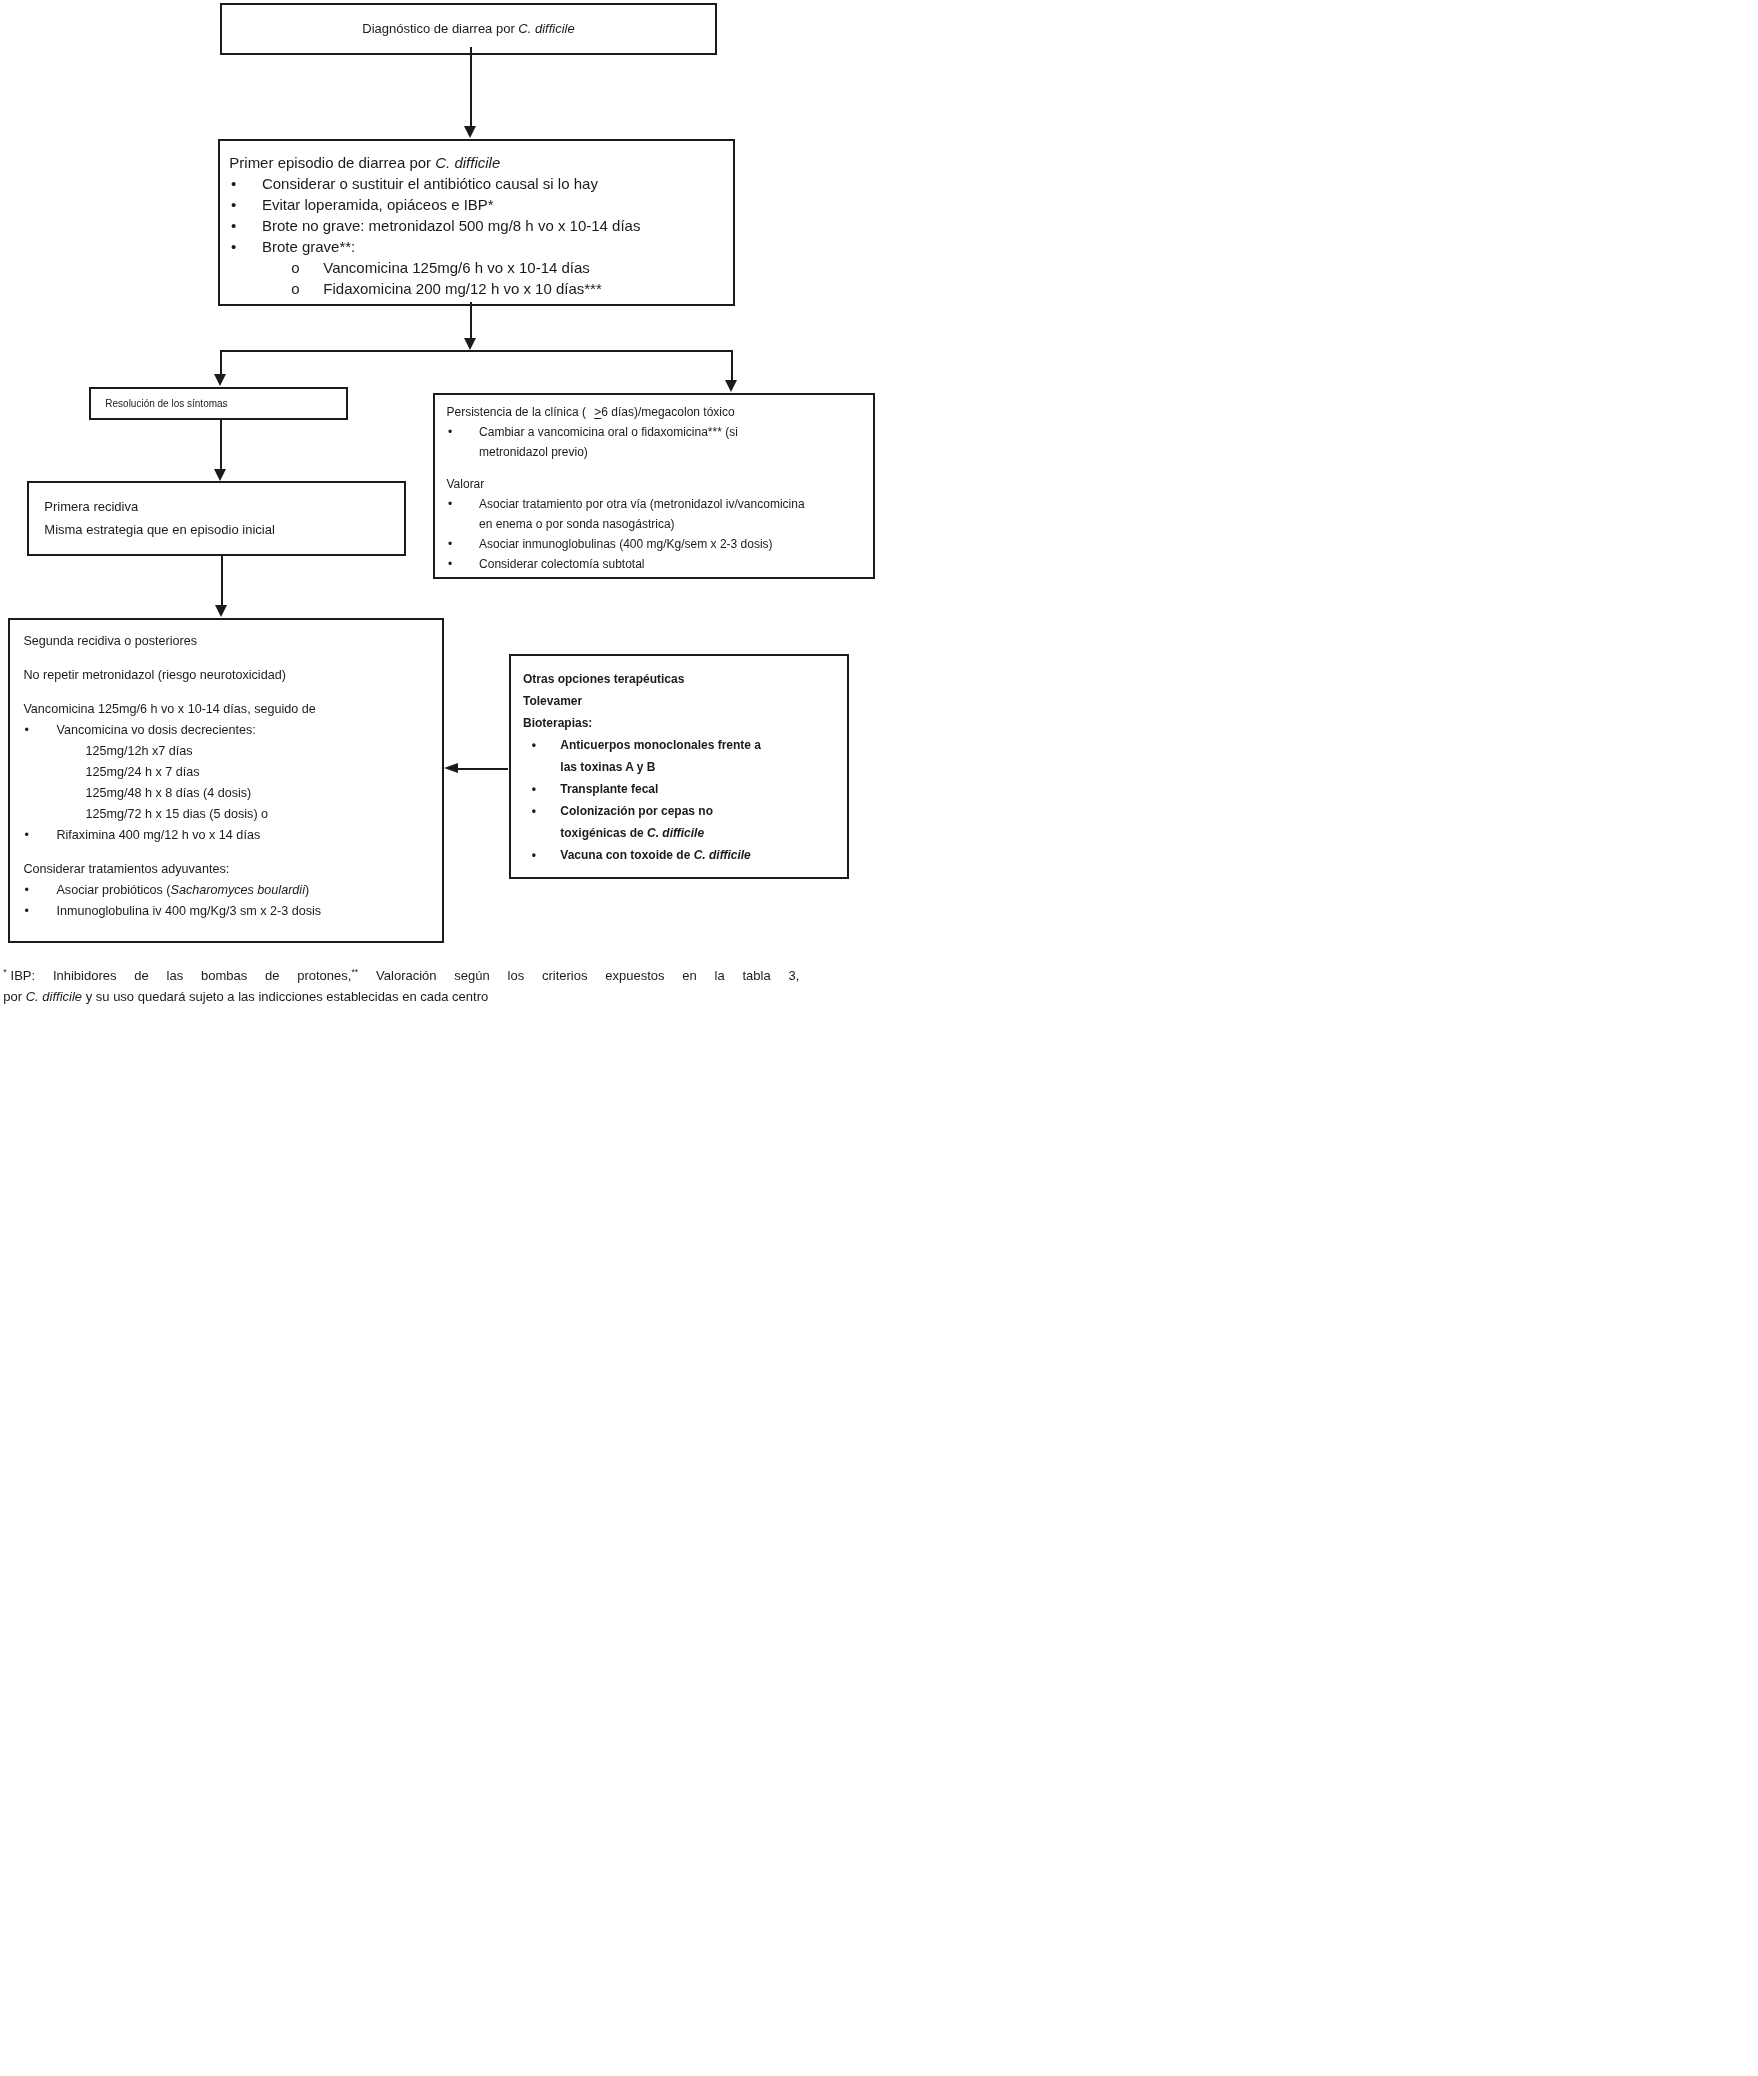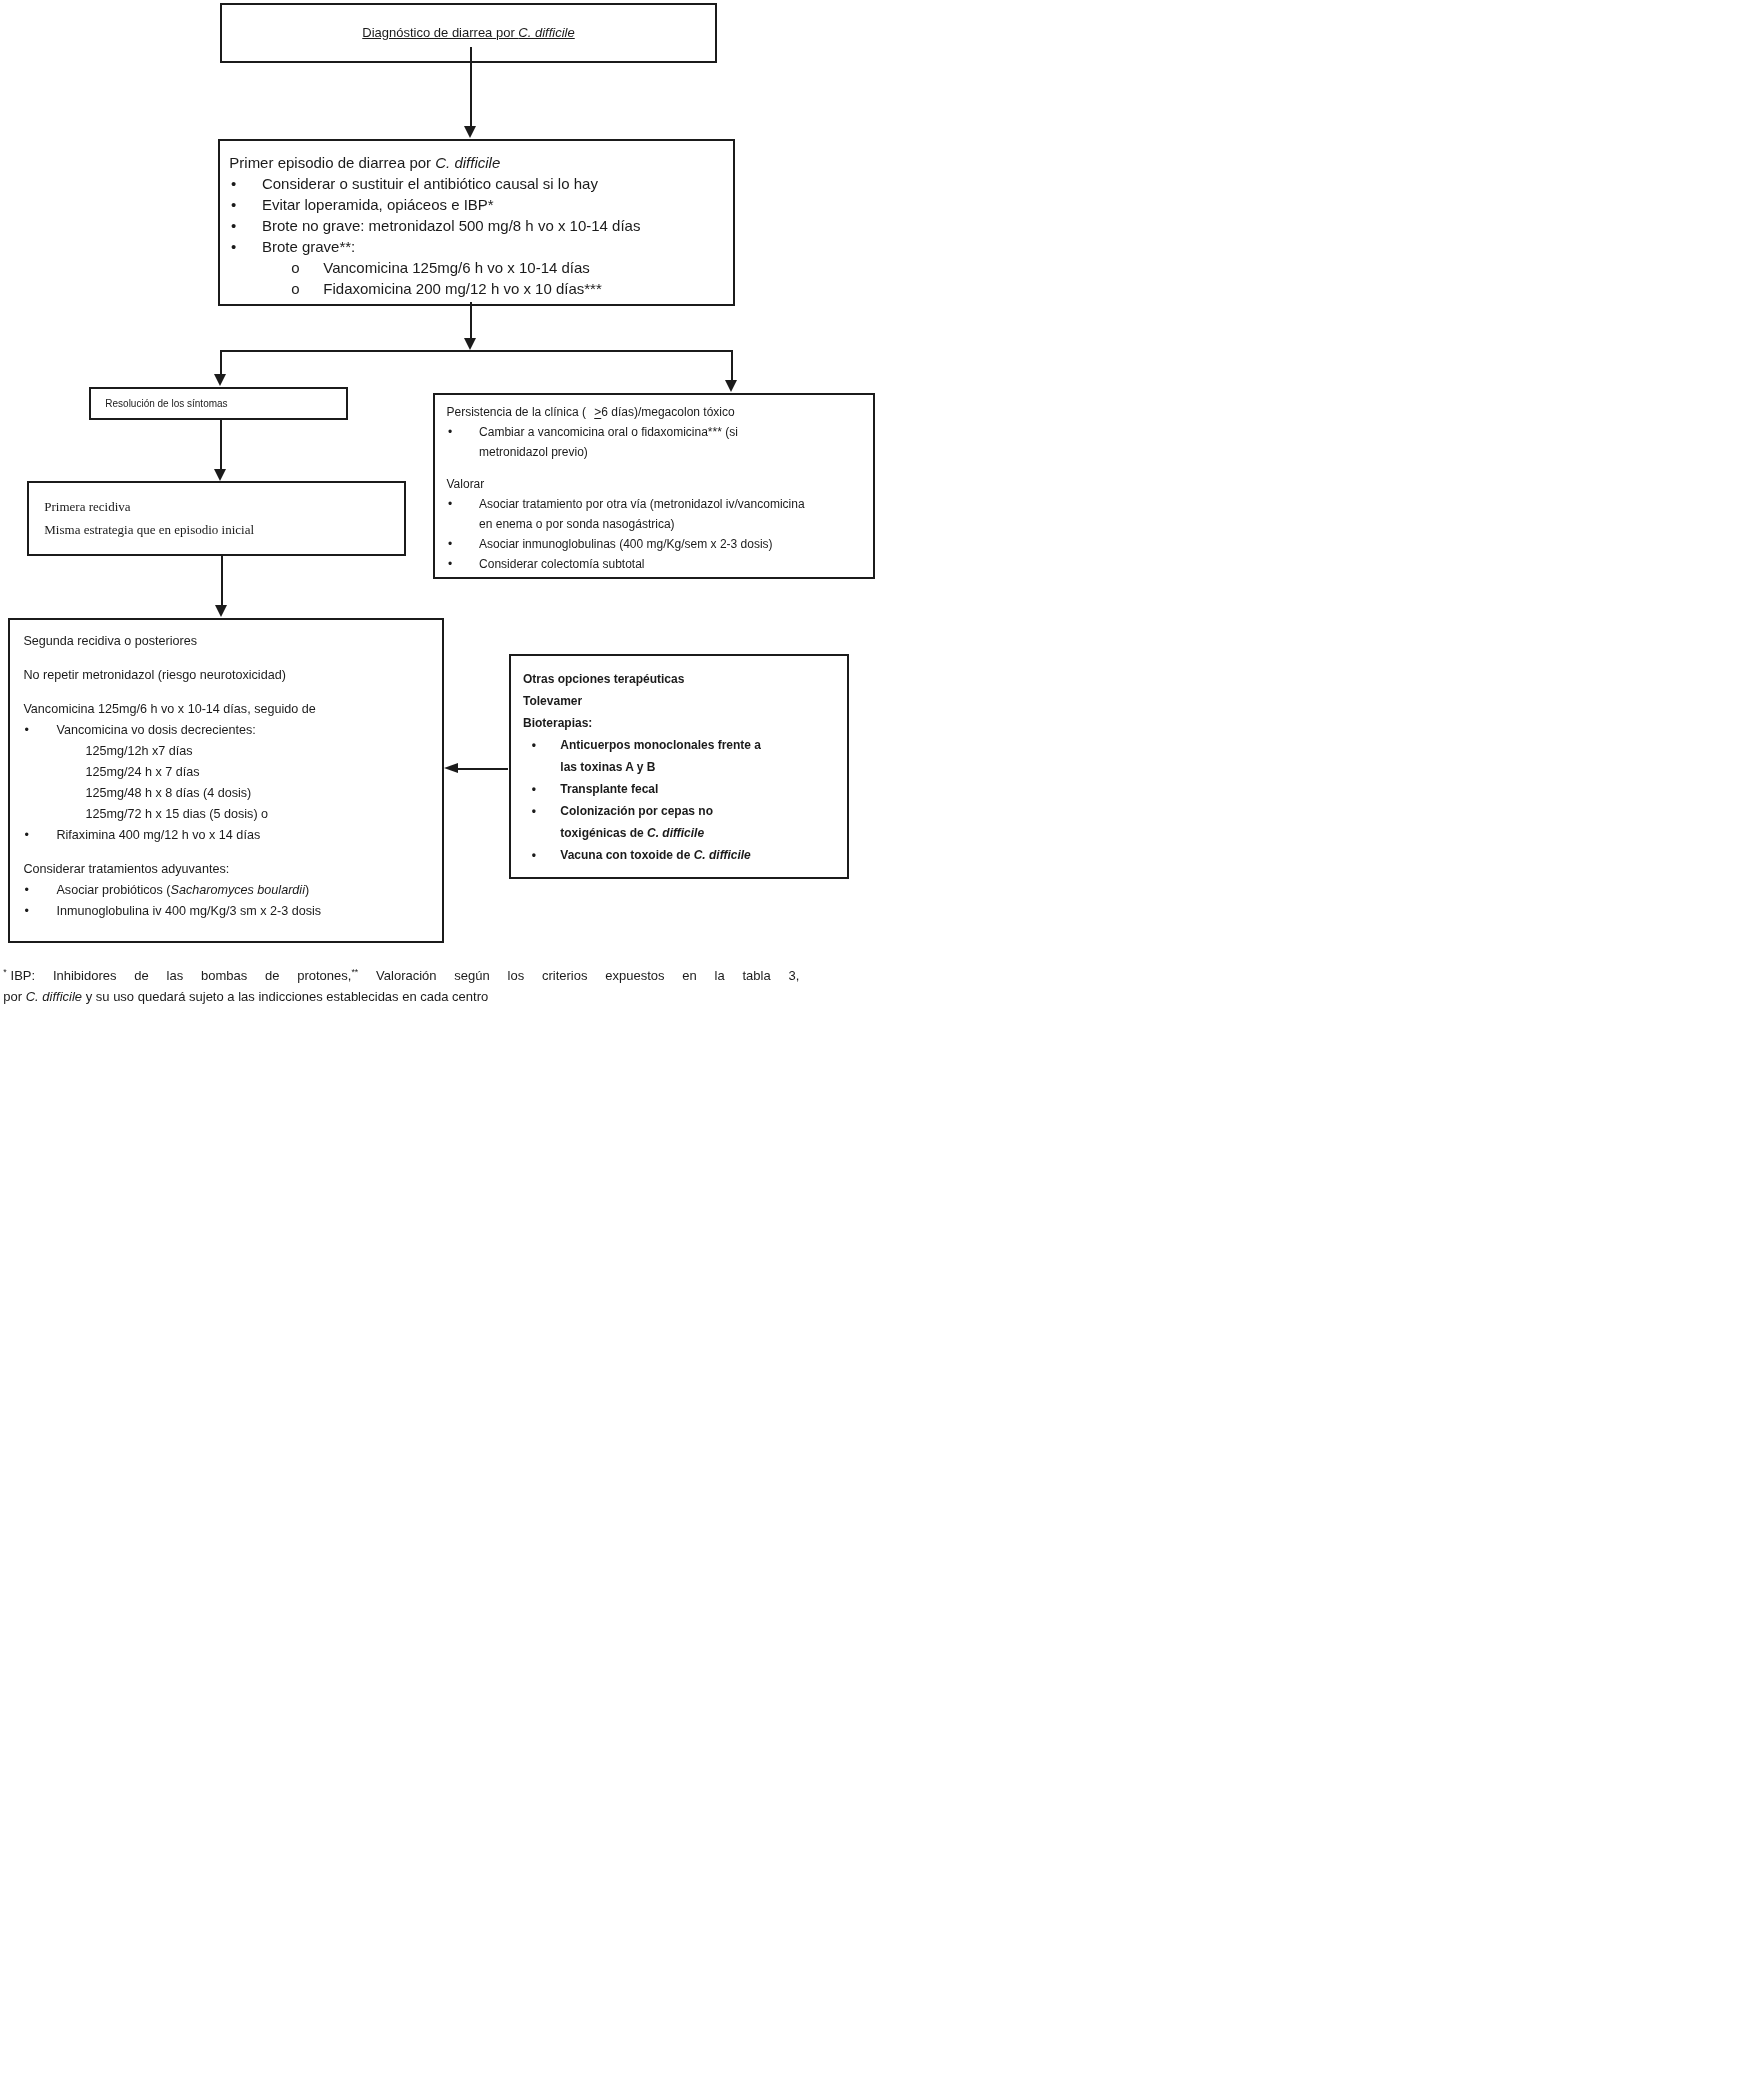--- a/index.html
+++ b/index.html
@@ -20,22 +20,22 @@
   .head.left{border-top:5.5px solid transparent;border-bottom:5.5px solid transparent;border-right:14.3px solid #1b1b1b;}
   .it{font-style:italic;}
   .sup{vertical-align:super;font-size:0.68em;}
   .sup.gap{margin-right:3.8px;}
   .li{display:flex;align-items:flex-start;}
   .mk{flex:none;}
   .tx{flex:none;}
   .geq{text-decoration:underline;text-underline-offset:2.2px;margin-left:5px;}
 
   
-  #box-diagnosis{left:220px;top:2.7px;width:497px;height:60px;border-width:2.7px;
-    display:flex;align-items:center;justify-content:center;font-size:13px;text-decoration:underline;}
+  #box-diagnosis{left:220px;top:2.7px;width:497px;height:52px;border-width:2.7px;
+    display:flex;align-items:center;justify-content:center;font-size:13px;}
 
   
   #box-first-episode{left:218px;top:139px;width:517px;height:167px;
     padding:11px 5.5px 0 9.3px;font-size:15px;line-height:21px;}
   #box-first-episode .mk{margin-left:1.6px;width:31px;}
   #box-first-episode .tx{width:463px;}
   #box-first-episode .sub{margin-left:62px;}
   #box-first-episode .sub .mk{margin-left:0;width:32px;}
   #box-first-episode .sub .tx{width:384px;}
 
@@ -45,21 +45,21 @@
 
   
   #box-persistencia{left:433px;top:393px;width:442px;height:186px;
     padding:6.6px 5.5px 0 11.5px;font-size:12px;line-height:20px;}
   #box-persistencia .mk{margin-left:1.6px;width:31px;}
   #box-persistencia .tx{width:329px;}
   #box-persistencia .blank{height:12px;}
 
   
   #box-primera{left:27px;top:481px;width:379px;height:75px;
-    padding:12px 5.5px 0 15.3px;font-size:13px;line-height:23px;font-family:Liberation Serif, serif;}
+    padding:12px 5.5px 0 15.3px;font-size:13px;line-height:23px;}
 
   
   #box-segunda{left:7.7px;top:618px;width:436px;height:325px;
     padding:11px 4.4px 0 13.7px;font-size:12.6px;line-height:21px;}
   #box-segunda .mk{margin-left:1.1px;width:32px;}
   #box-segunda .tx{width:373px;}
   #box-segunda .taper{margin-left:62px;}
   #box-segunda .blank{height:13px;}
 
   

